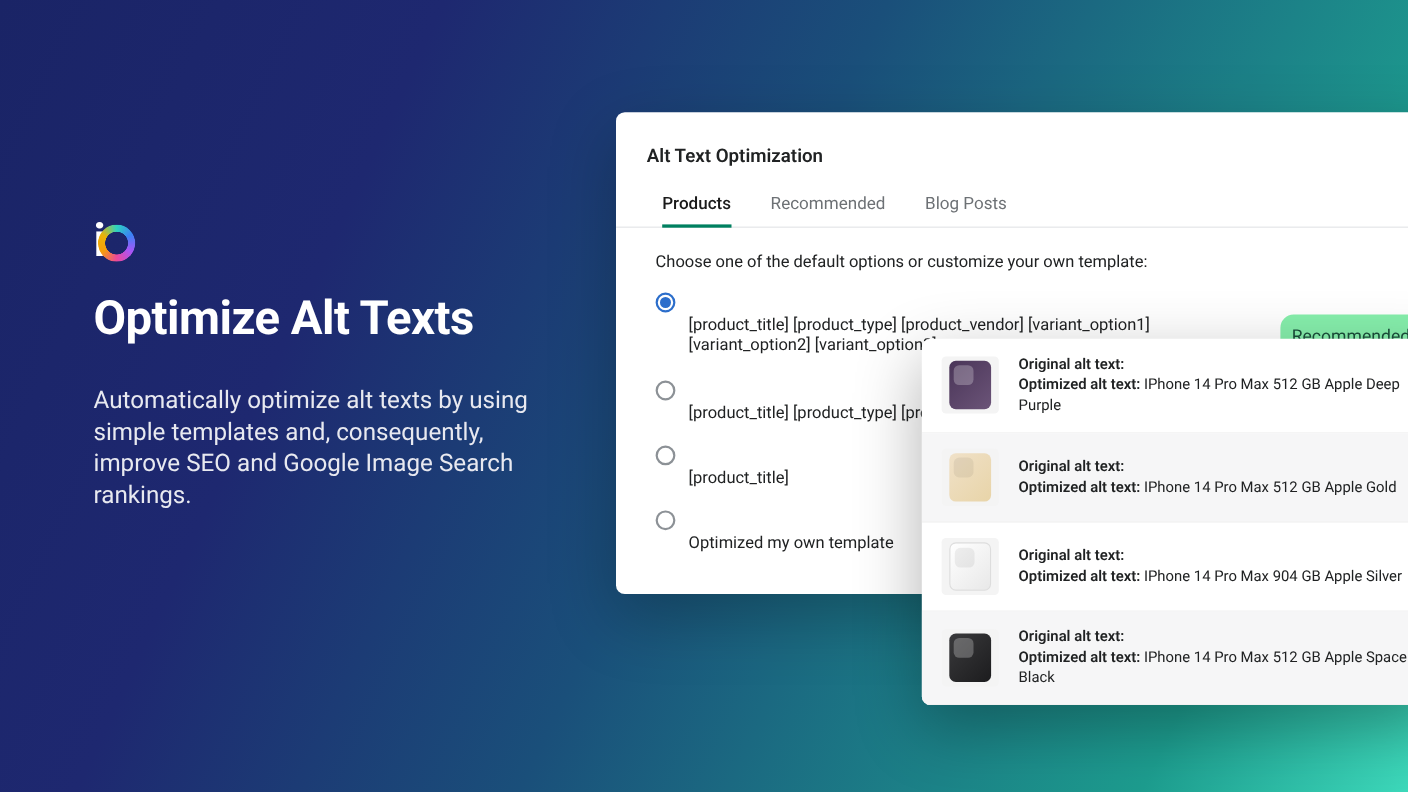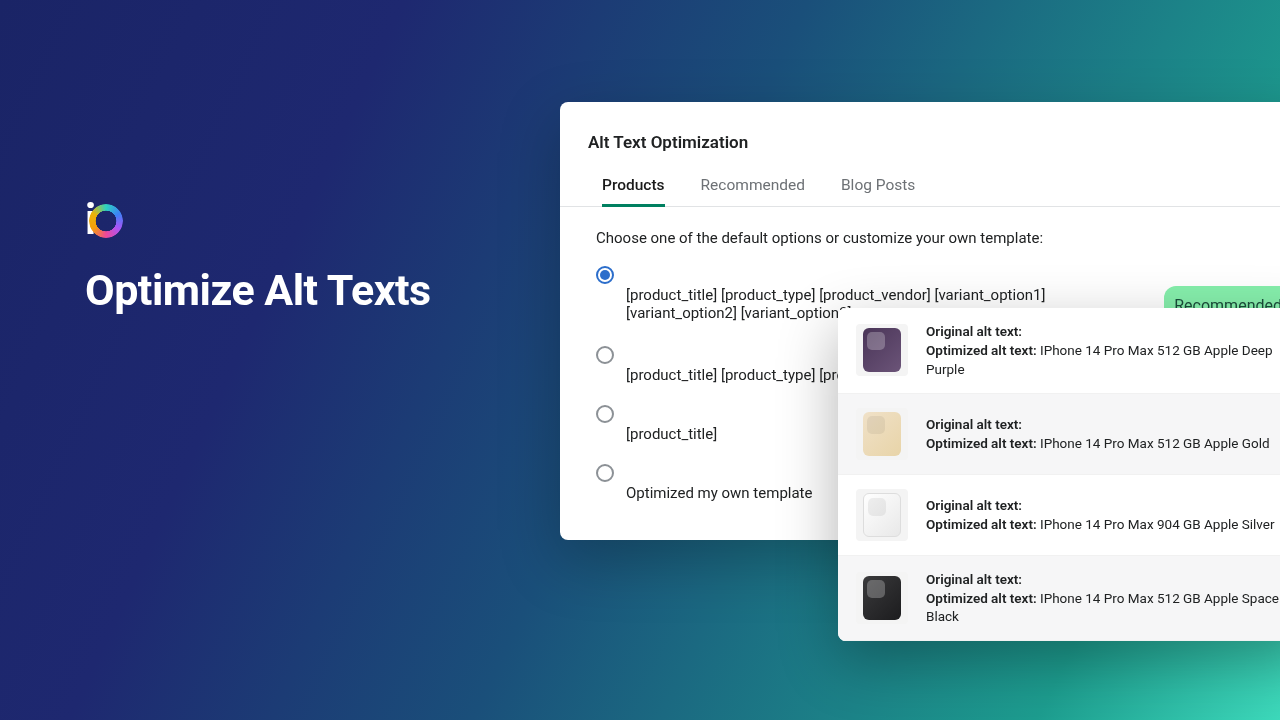--- a/index.html
+++ b/index.html
@@ -192,20 +192,21 @@
 </style>
 </head>
 <body>
 
 <div class="left-panel">
   <div class="logo">
     <span class="logo-text">i</span>
     <span class="logo-swirl"></span>
   </div>
   <div class="headline">Optimize Alt Texts</div>
+  <div class="description">Automatically optimize alt texts by using simple templates and, consequently, improve SEO and Google Image Search rankings.</div>
 </div>
 
 <div class="card-main">
   <div class="card-title">Alt Text Optimization</div>
   <div class="tabs" id="tabs">
       <div class="tab active">Products</div>
       <div class="tab">Recommended</div>
       <div class="tab">Blog Posts</div>
     </div>
   <div class="prompt">Choose one of the default options or customize your own template:</div>

